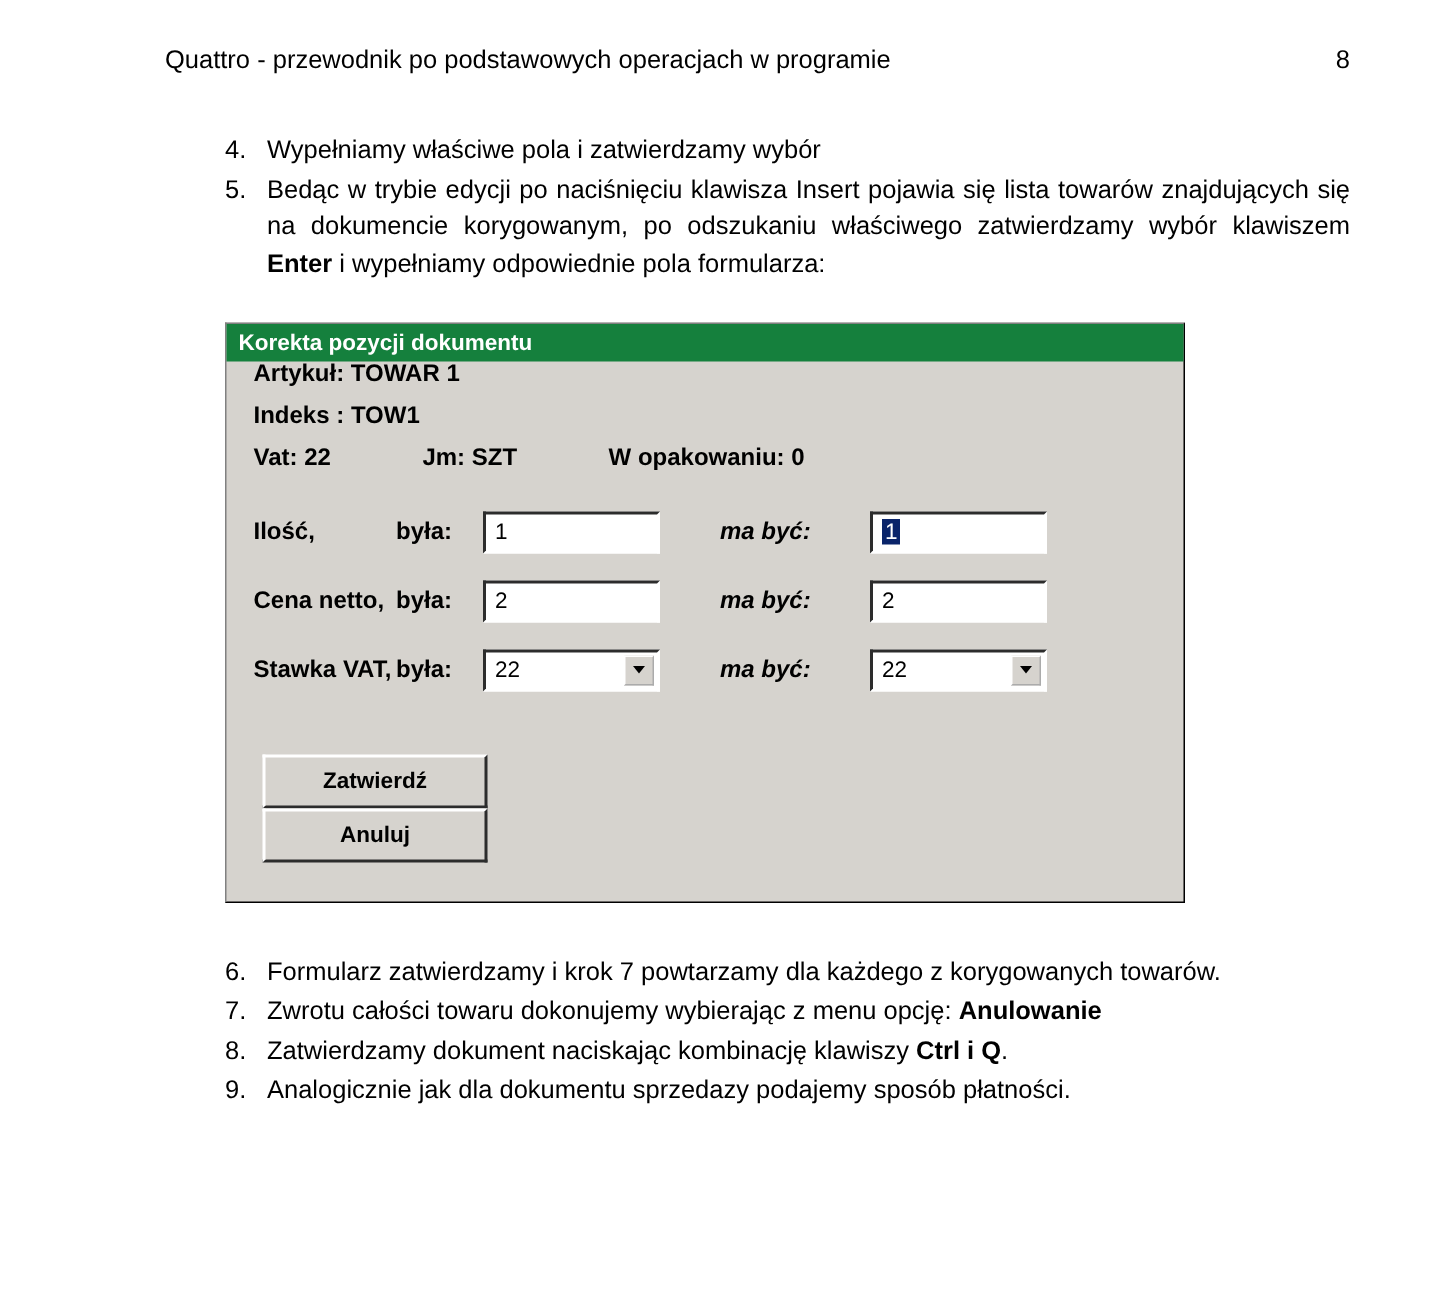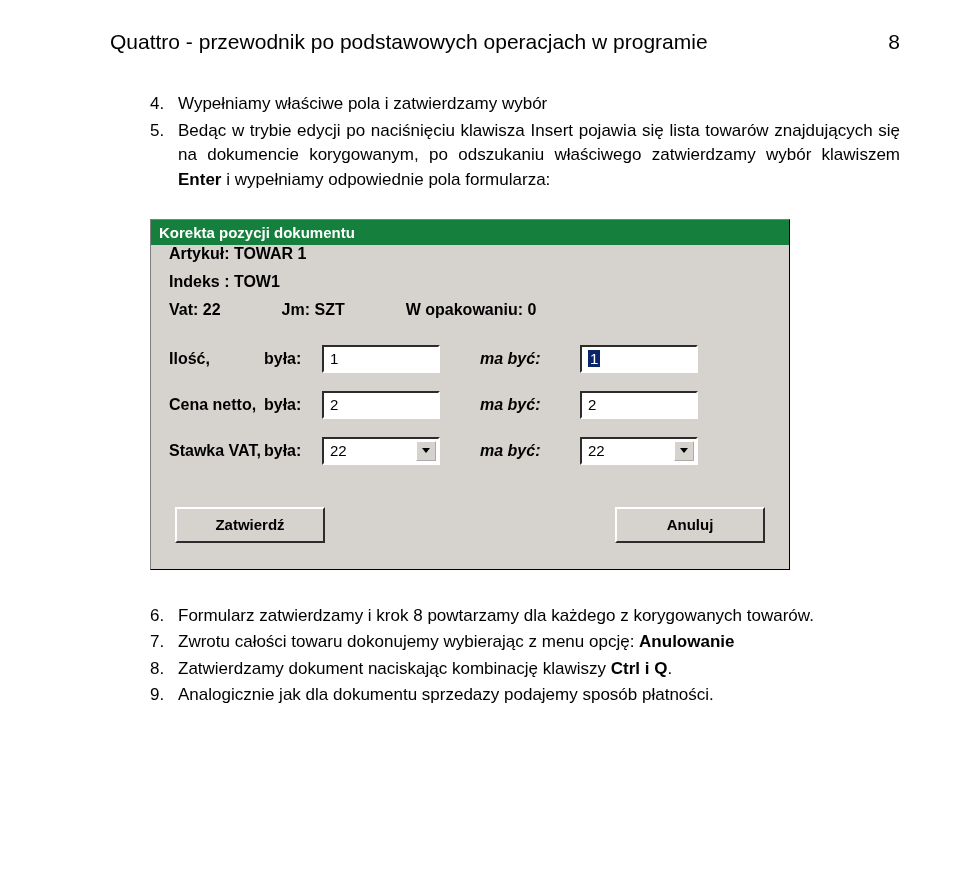--- a/index.html
+++ b/index.html
@@ -11,21 +11,21 @@
     color: #000;
     width: 960px;
   }
   .page {
     padding: 30px 60px 40px 110px;
   }
   .header {
     display: flex;
     justify-content: space-between;
     align-items: baseline;
-    font-size: 21px;
+    font-size: 17px;
     margin-bottom: 38px;
   }
   .intro-block {
     margin-left: 40px;
     font-size: 17px;
     line-height: 1.45;
   }
   .ol-item {
     display: flex;
     margin-bottom: 2px;
@@ -114,20 +114,21 @@
     background: #0a246a;
     color: #fff;
     padding: 0 2px;
   }
 
   .btn-row {
     display: flex;
     justify-content: space-between;
     margin-top: 42px;
     padding: 0 6px 6px 6px;
+    flex-direction: column;
   }
   .winbtn {
     width: 150px;
     height: 36px;
     background: #d6d3ce;
     border: 2px outset #fff;
     border-right-color: #808080;
     border-bottom-color: #808080;
     font-family: inherit;
     font-size: 15px;
@@ -242,21 +243,21 @@
           <div class="winbtn">Anuluj</div>
         </div>
 
       </div>
     </div>
   </div>
 
   <div class="after-block">
     <div class="ol-item">
       <div class="ol-num">6.</div>
-      <div class="ol-text">Formularz zatwierdzamy i krok 8 powtarzamy dla każdego z korygowanych towarów.</div>
+      <div class="ol-text">Formularz zatwierdzamy i krok 7 powtarzamy dla każdego z korygowanych towarów.</div>
     </div>
     <div class="ol-item">
       <div class="ol-num">7.</div>
       <div class="ol-text">
         <span>Zwrotu całości towaru dokonujemy wybierając z menu opcję: </span><b>Anulowanie</b>
       </div>
     </div>
     <div class="ol-item">
       <div class="ol-num">8.</div>
       <div class="ol-text">

